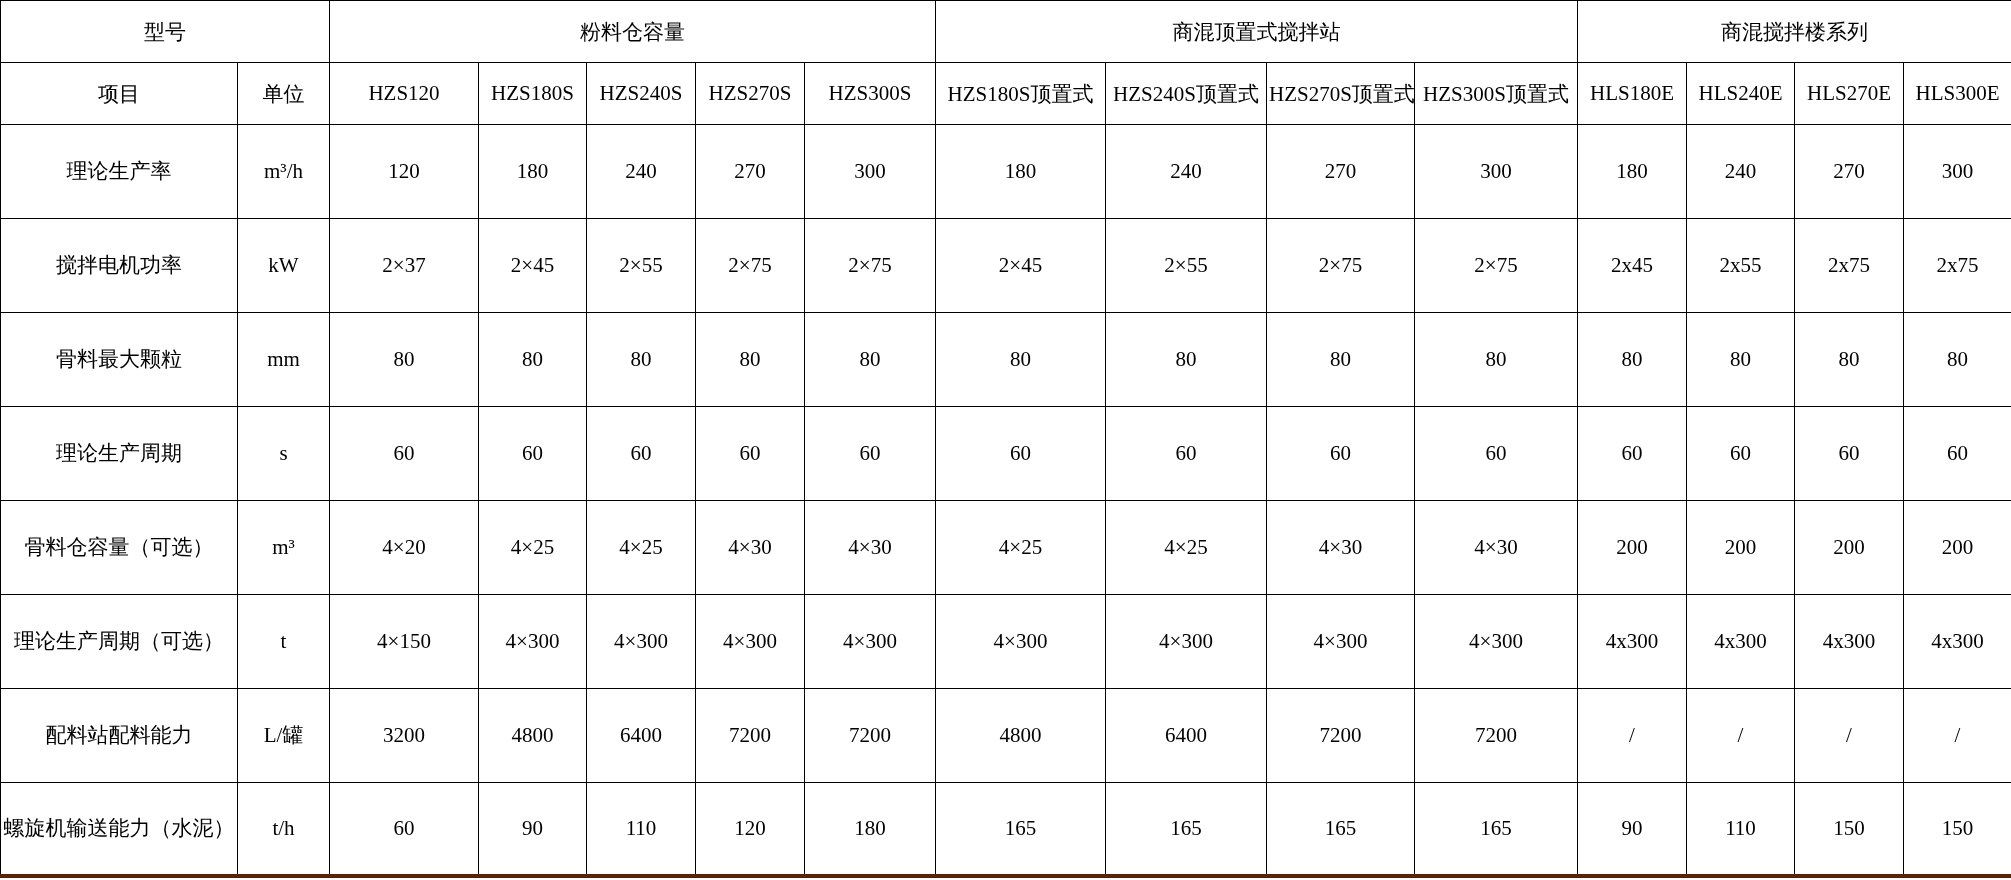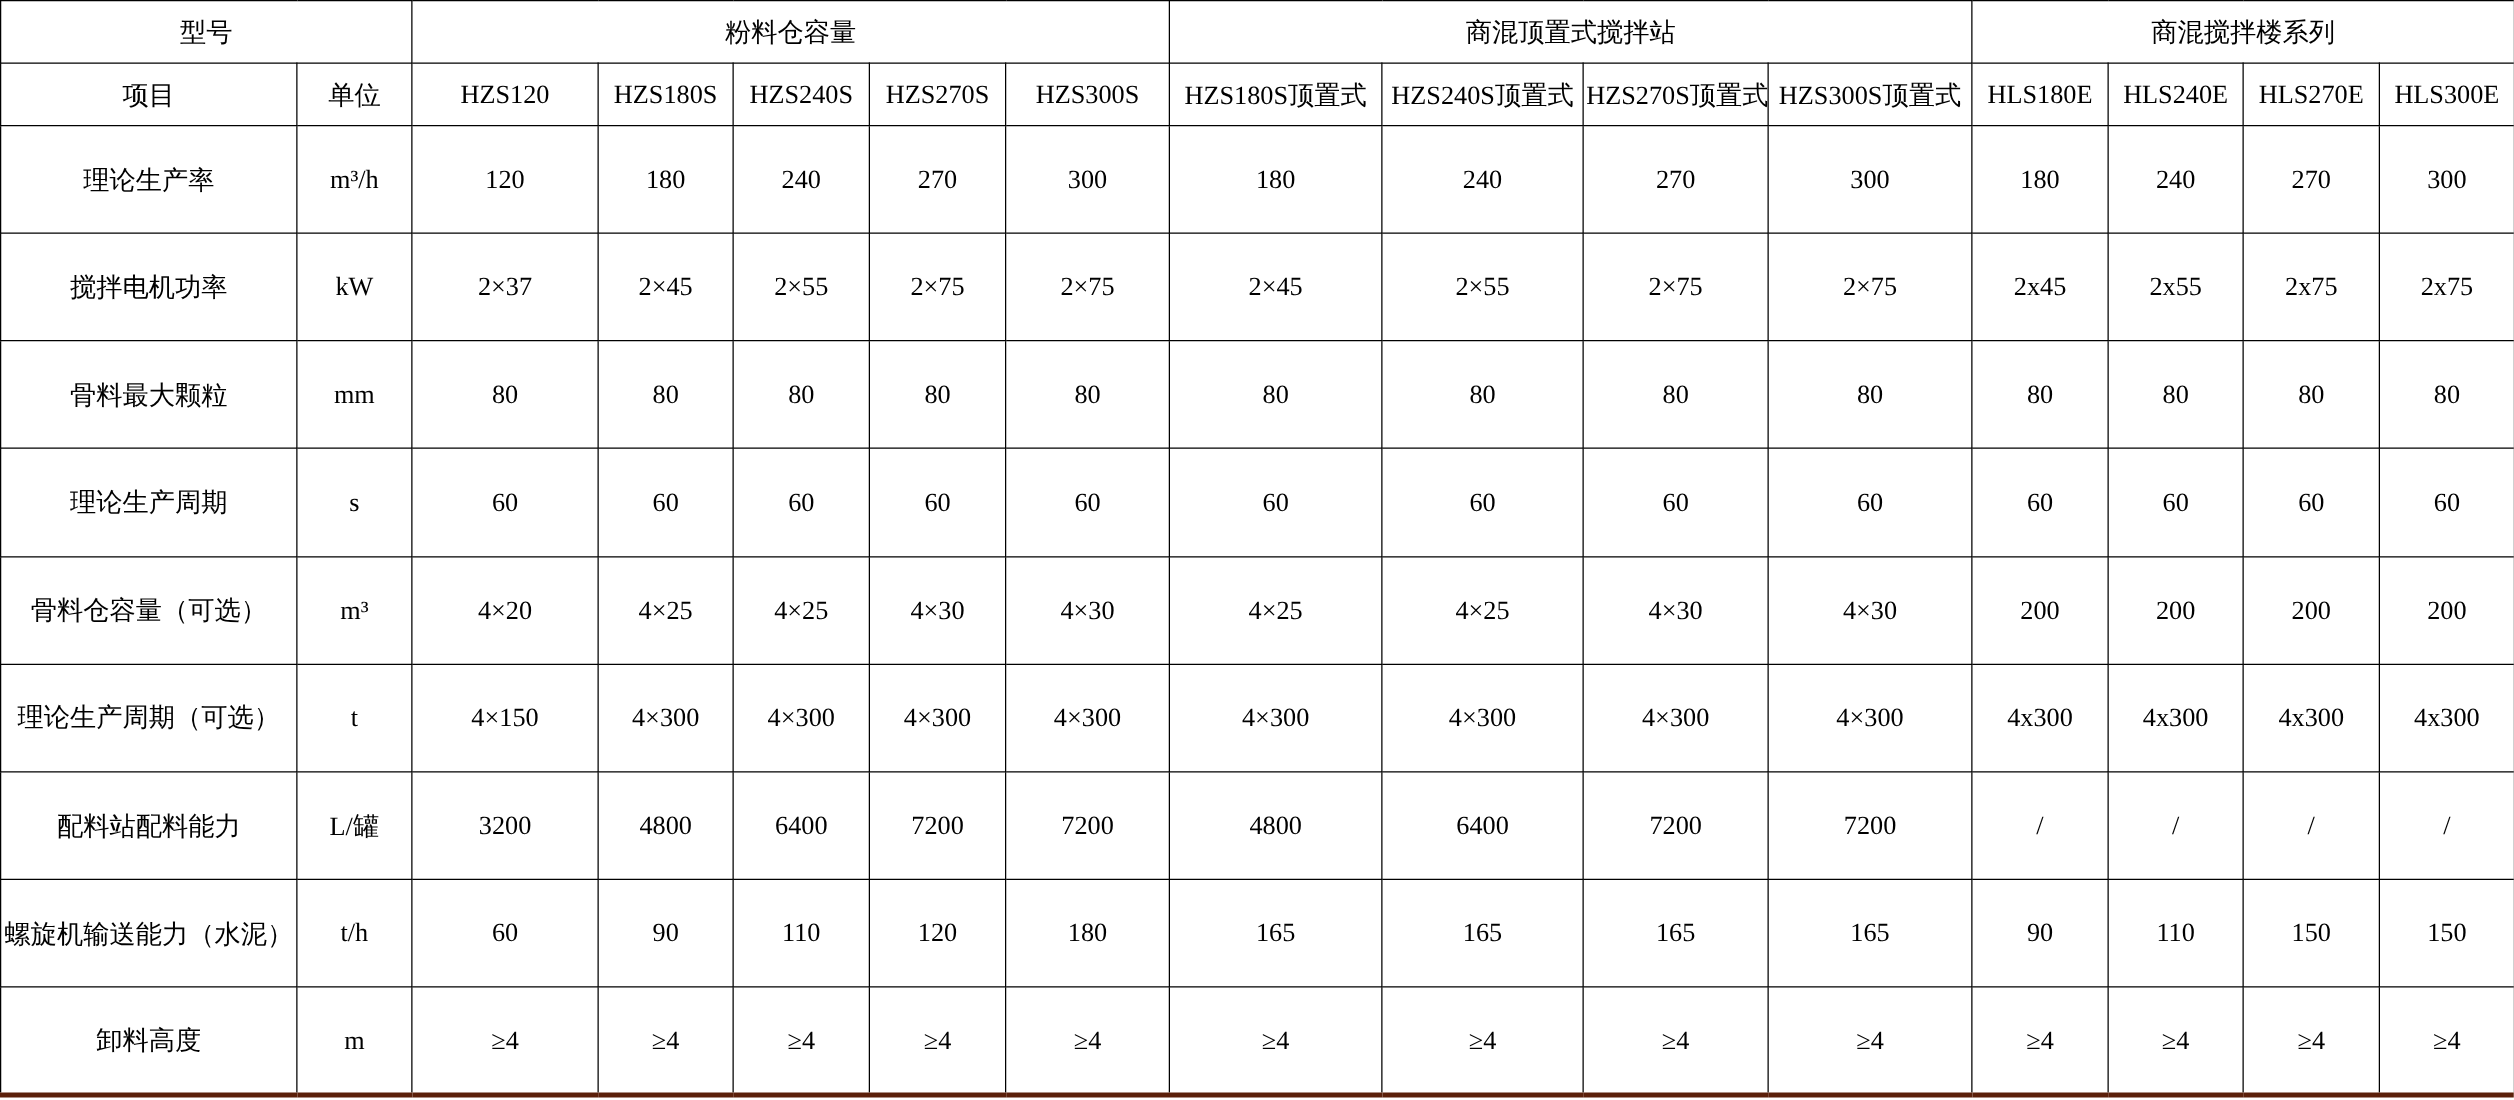--- a/index.html
+++ b/index.html
@@ -22,21 +22,21 @@
     border: 1px solid #000000;
     text-align: center;
     vertical-align: middle;
     font-weight: normal;
     font-size: 21px;
     color: #000000;
     padding: 0 2px;
     white-space: nowrap;
     overflow: hidden;
   }
-  table.spec tr { height: 50px; }
+  table.spec tr { height: 62px; }
   
   table.spec { border-bottom: 4px solid #5b1f0a; }
   table.spec tr:last-child td { border-bottom: 4px solid #5b1f0a; }
 </style>
 </head>
 <body>
 
 <table class="spec">
   <colgroup>
     <col style="width:237px">
@@ -210,31 +210,14 @@
         <td>180</td>
         <td>165</td>
         <td>165</td>
         <td>165</td>
         <td>165</td>
         <td>90</td>
         <td>110</td>
         <td>150</td>
         <td>150</td>
       </tr>
-      <tr>
-        <td>卸料高度</td>
-        <td>m</td>
-        <td>≥4</td>
-        <td>≥4</td>
-        <td>≥4</td>
-        <td>≥4</td>
-        <td>≥4</td>
-        <td>≥4</td>
-        <td>≥4</td>
-        <td>≥4</td>
-        <td>≥4</td>
-        <td>≥4</td>
-        <td>≥4</td>
-        <td>≥4</td>
-        <td>≥4</td>
-      </tr>
     </tbody>
 </table>
 
 </body></html>

